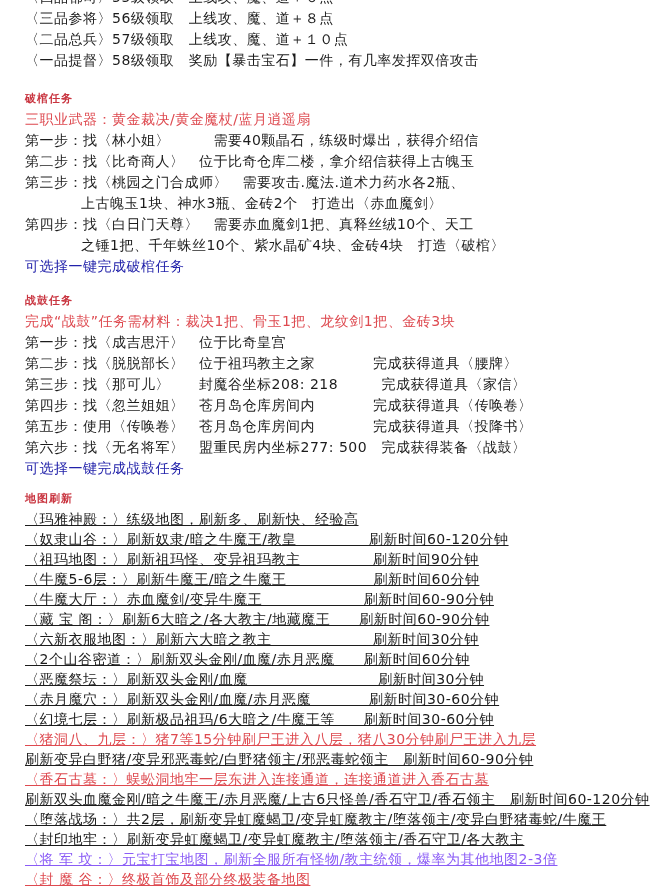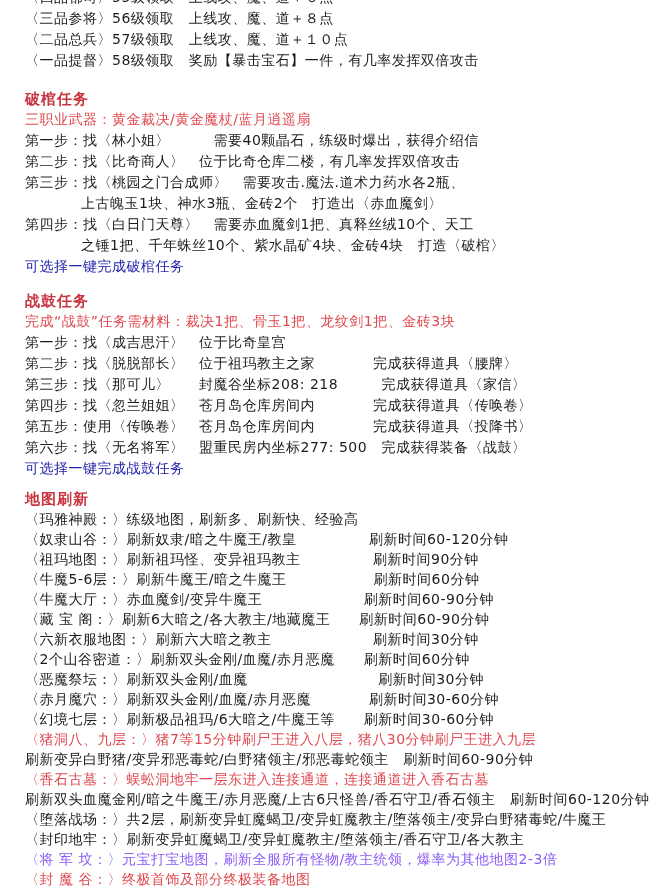--- a/index.html
+++ b/index.html
@@ -15,23 +15,23 @@
     overflow: hidden;
     color: #1c1c1c;
     font-size: 14px;
   }
   .block-ranks { margin-top: -13px; }
   .ln {
     line-height: 21px;
     white-space: nowrap;
     letter-spacing: 0.5px;
   }
-  .map-section .ln { line-height: 20px; }
+  .map-section .ln { line-height: 20px; text-decoration: underline; }
   .sec-title {
-    font-size: 15px;
+    font-size: 11px;
     font-weight: bold;
     color: #c93540;
     line-height: 20px;
     letter-spacing: 1px;
   }
   .t-poguan { margin-top: 18px; }
   .t-zhangu { margin-top: 14px; }
   .t-map    { margin-top: 10px; }
   .red  { color: #de4a50; }
   .blue { color: #8b5cf6; }
@@ -47,21 +47,21 @@
     <div class="ln">〈四品都司〉55级领取　上线攻、魔、道＋６点</div>
     <div class="ln">〈三品参将〉56级领取　上线攻、魔、道＋８点</div>
     <div class="ln">〈二品总兵〉57级领取　上线攻、魔、道＋１０点</div>
     <div class="ln">〈一品提督〉58级领取　奖励【暴击宝石】一件，有几率发挥双倍攻击</div>
   </div>
 
   <div>
     <div class="sec-title t-poguan">破棺任务</div>
     <div class="ln red">三职业武器：黄金裁决/黄金魔杖/蓝月逍遥扇</div>
     <div class="ln">第一步：找〈林小姐〉　　　需要40颗晶石，练级时爆出，获得介绍信</div>
-    <div class="ln">第二步：找〈比奇商人〉　位于比奇仓库二楼，有几率发挥双倍攻击</div>
+    <div class="ln">第二步：找〈比奇商人〉　位于比奇仓库二楼，拿介绍信获得上古魄玉</div>
     <div class="ln">第三步：找〈桃园之门合成师〉　需要攻击.魔法.道术力药水各2瓶、</div>
     <div class="ln indent">上古魄玉1块、神水3瓶、金砖2个　打造出〈赤血魔剑〉</div>
     <div class="ln">第四步：找〈白日门天尊〉　需要赤血魔剑1把、真释丝绒10个、天工</div>
     <div class="ln indent">之锤1把、千年蛛丝10个、紫水晶矿4块、金砖4块　打造〈破棺〉</div>
     <div class="ln"><a class="onekey">可选择一键完成破棺任务</a></div>
   </div>
 
   <div>
     <div class="sec-title t-zhangu">战鼓任务</div>
     <div class="ln red">完成“战鼓”任务需材料：裁决1把、骨玉1把、龙纹剑1把、金砖3块</div>

